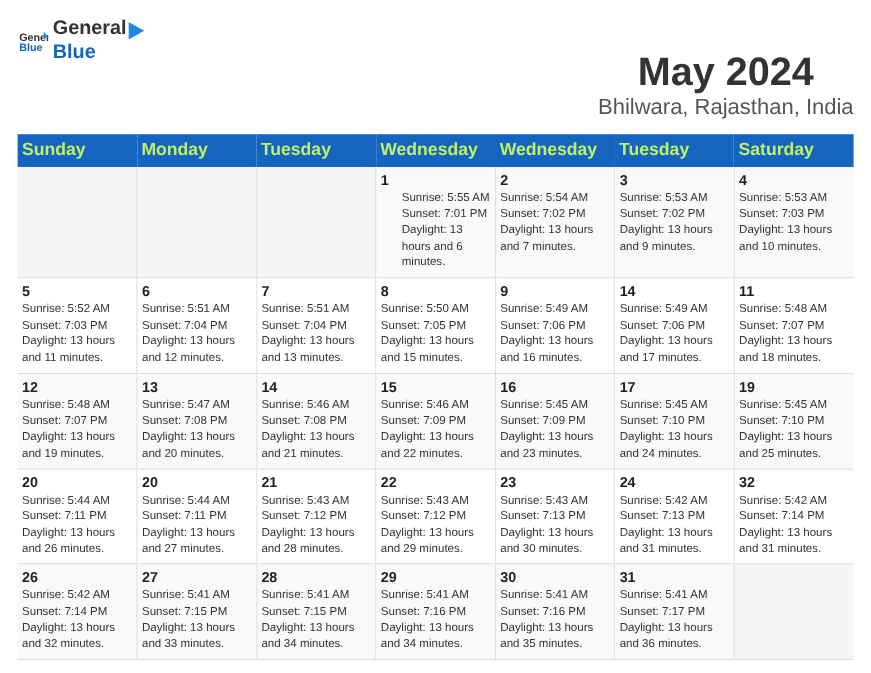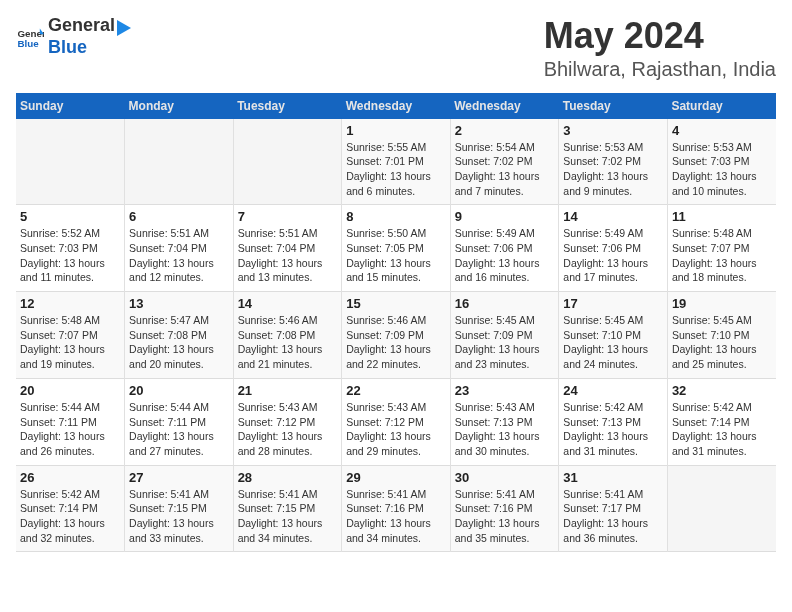--- a/index.html
+++ b/index.html
@@ -31,44 +31,45 @@
       font-size: 18px;
       font-weight: bold;
       color: #1565c0;
       line-height: 1.1;
     }
     .logo-icon {
       width: 28px;
       height: 28px;
     }
     .title-area {
-      text-align: left;
+      text-align: center;
+      margin-top: 29px;
     }
     .main-title {
       font-size: 36px;
       font-weight: bold;
       color: #333;
       line-height: 1.1;
     }
     .subtitle {
       font-size: 20px;
       color: #555;
       margin-top: 2px;
     }
     table {
       width: 100%;
       border-collapse: collapse;
       font-size: 11px;
     }
     thead tr th {
       background-color: #1565c0;
-      color: #e5e5e5;
+      color: #bef264;
       padding: 6px 4px;
       text-align: left;
-      font-size: 12px;
+      font-size: 16px;
       font-weight: bold;
     }
     tbody tr {
       border-bottom: 1px solid #ddd;
     }
     tbody tr:nth-child(odd) {
       background-color: #f9f9f9;
     }
     tbody tr:nth-child(even) {
       background-color: #fff;
@@ -132,21 +133,21 @@
         <th>Saturday</th>
       </tr>
   </thead>
   <tbody id="calendar-body">
       <tr>
         <td class="empty-cell"></td>
         <td class="empty-cell"></td>
         <td class="empty-cell"></td>
         <td>
           <span class="day-number">1</span>
-          <div class="day-info" style="white-space: pre-line;">Sunrise: 5:55 AM
+          <div class="day-info" style="white-space: pre-line; margin-left: 19px;">Sunrise: 5:55 AM
 Sunset: 7:01 PM
 Daylight: 13 hours and 6 minutes.</div>
         </td>
         <td>
           <span class="day-number">2</span>
           <div class="day-info" style="white-space: pre-line;">Sunrise: 5:54 AM
 Sunset: 7:02 PM
 Daylight: 13 hours and 7 minutes.</div>
         </td>
         <td>

